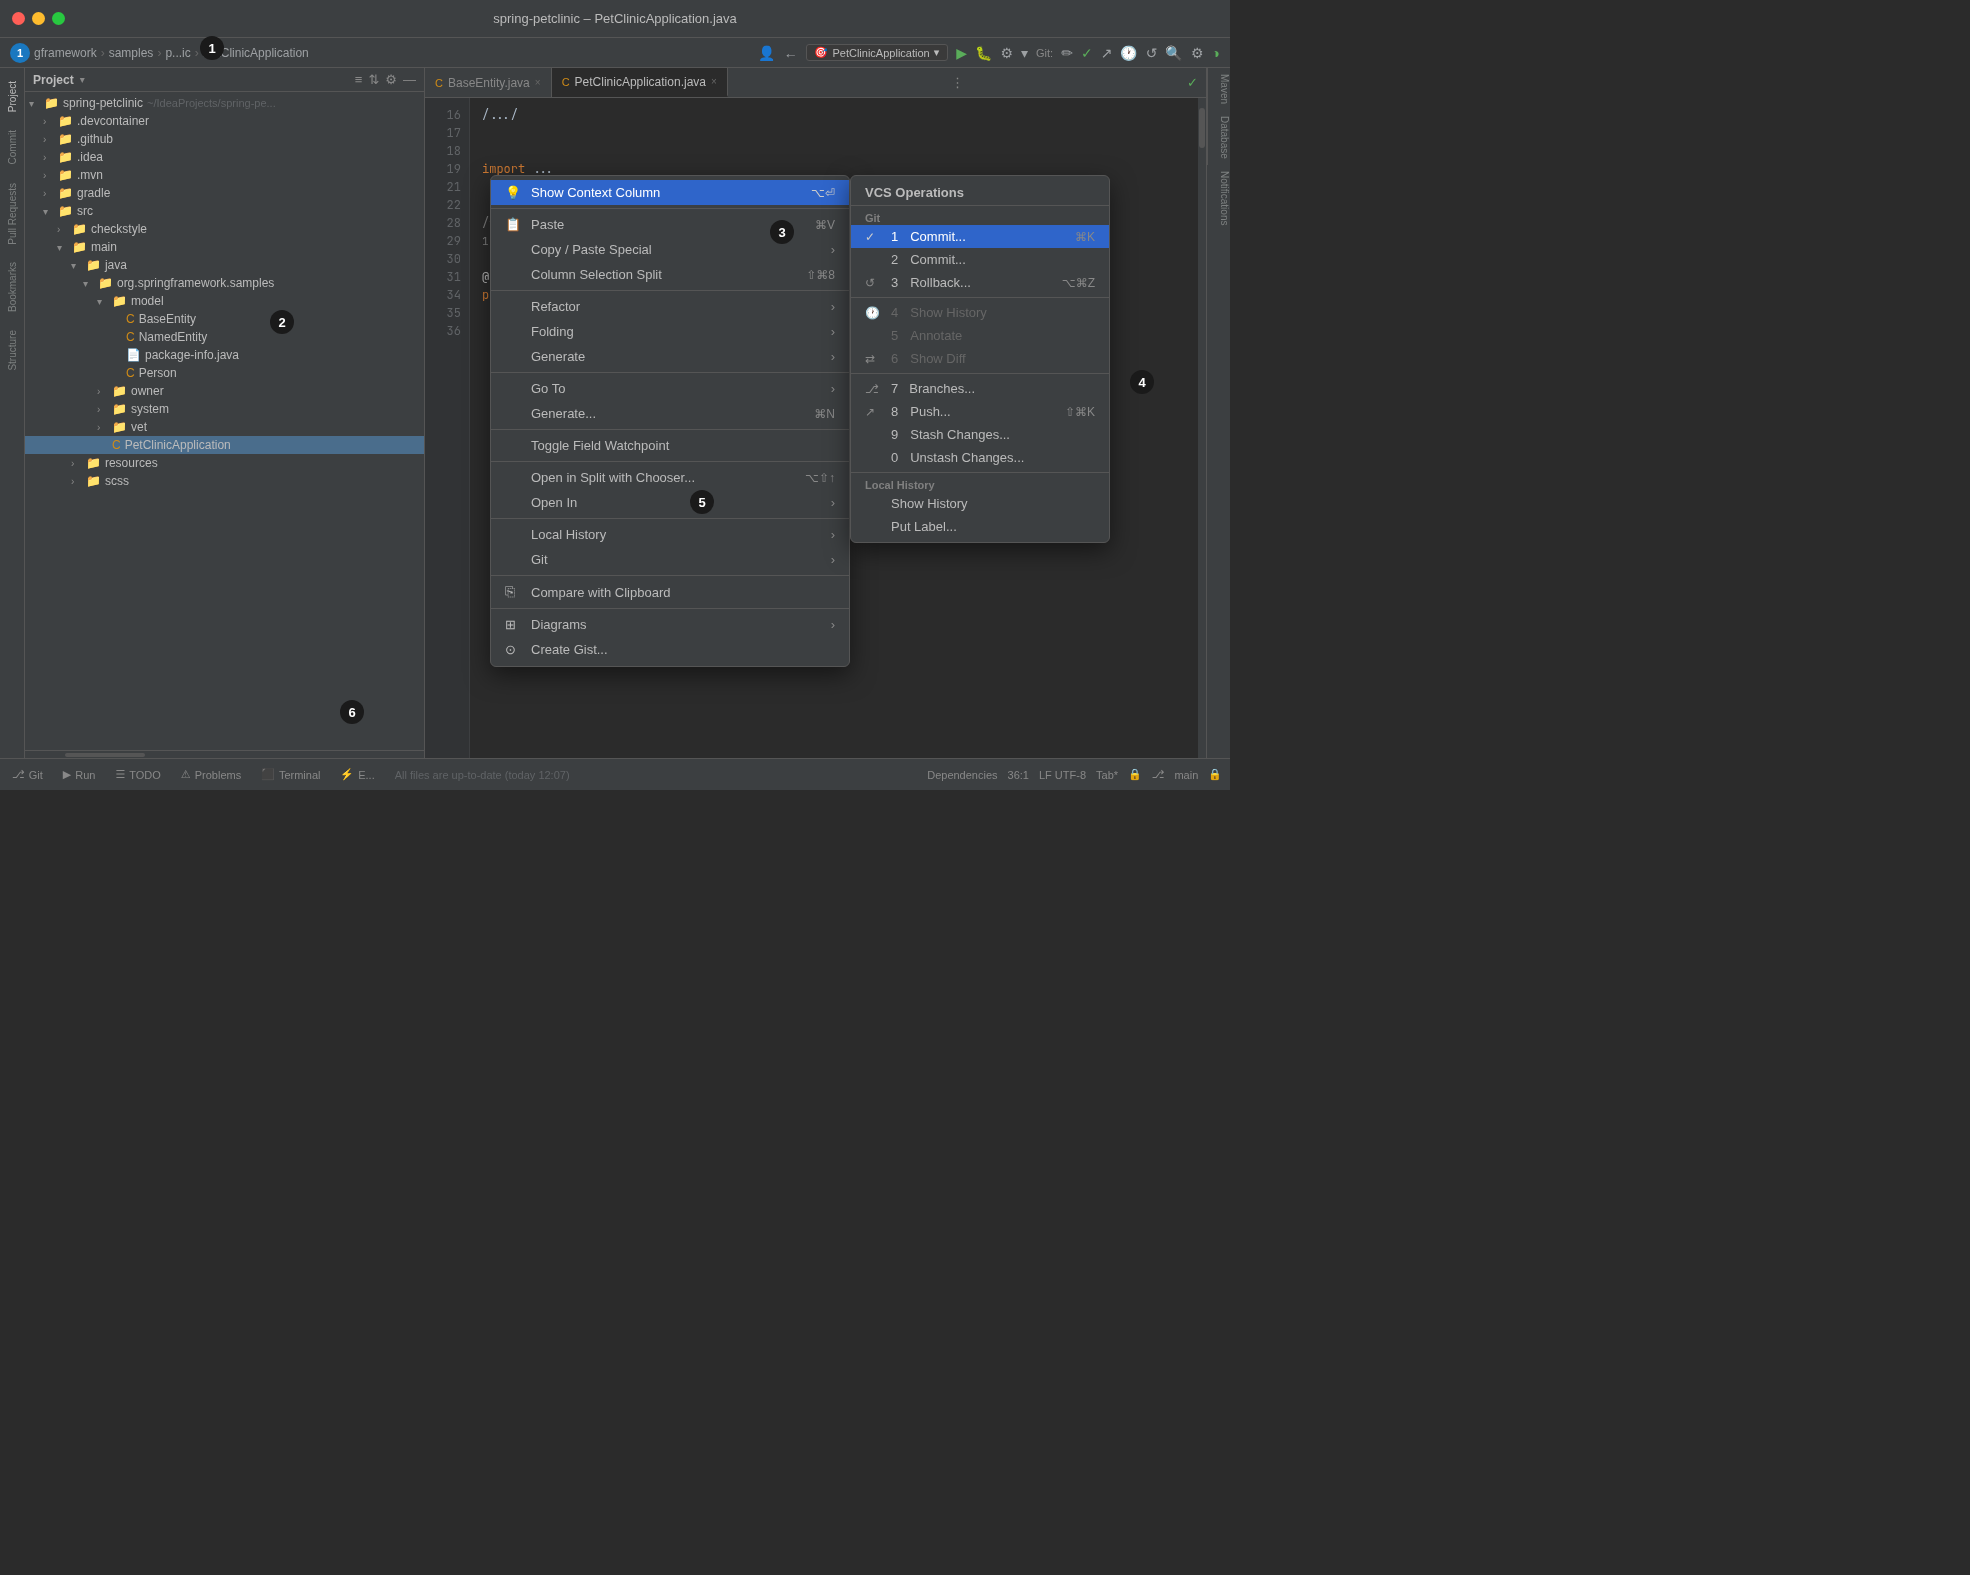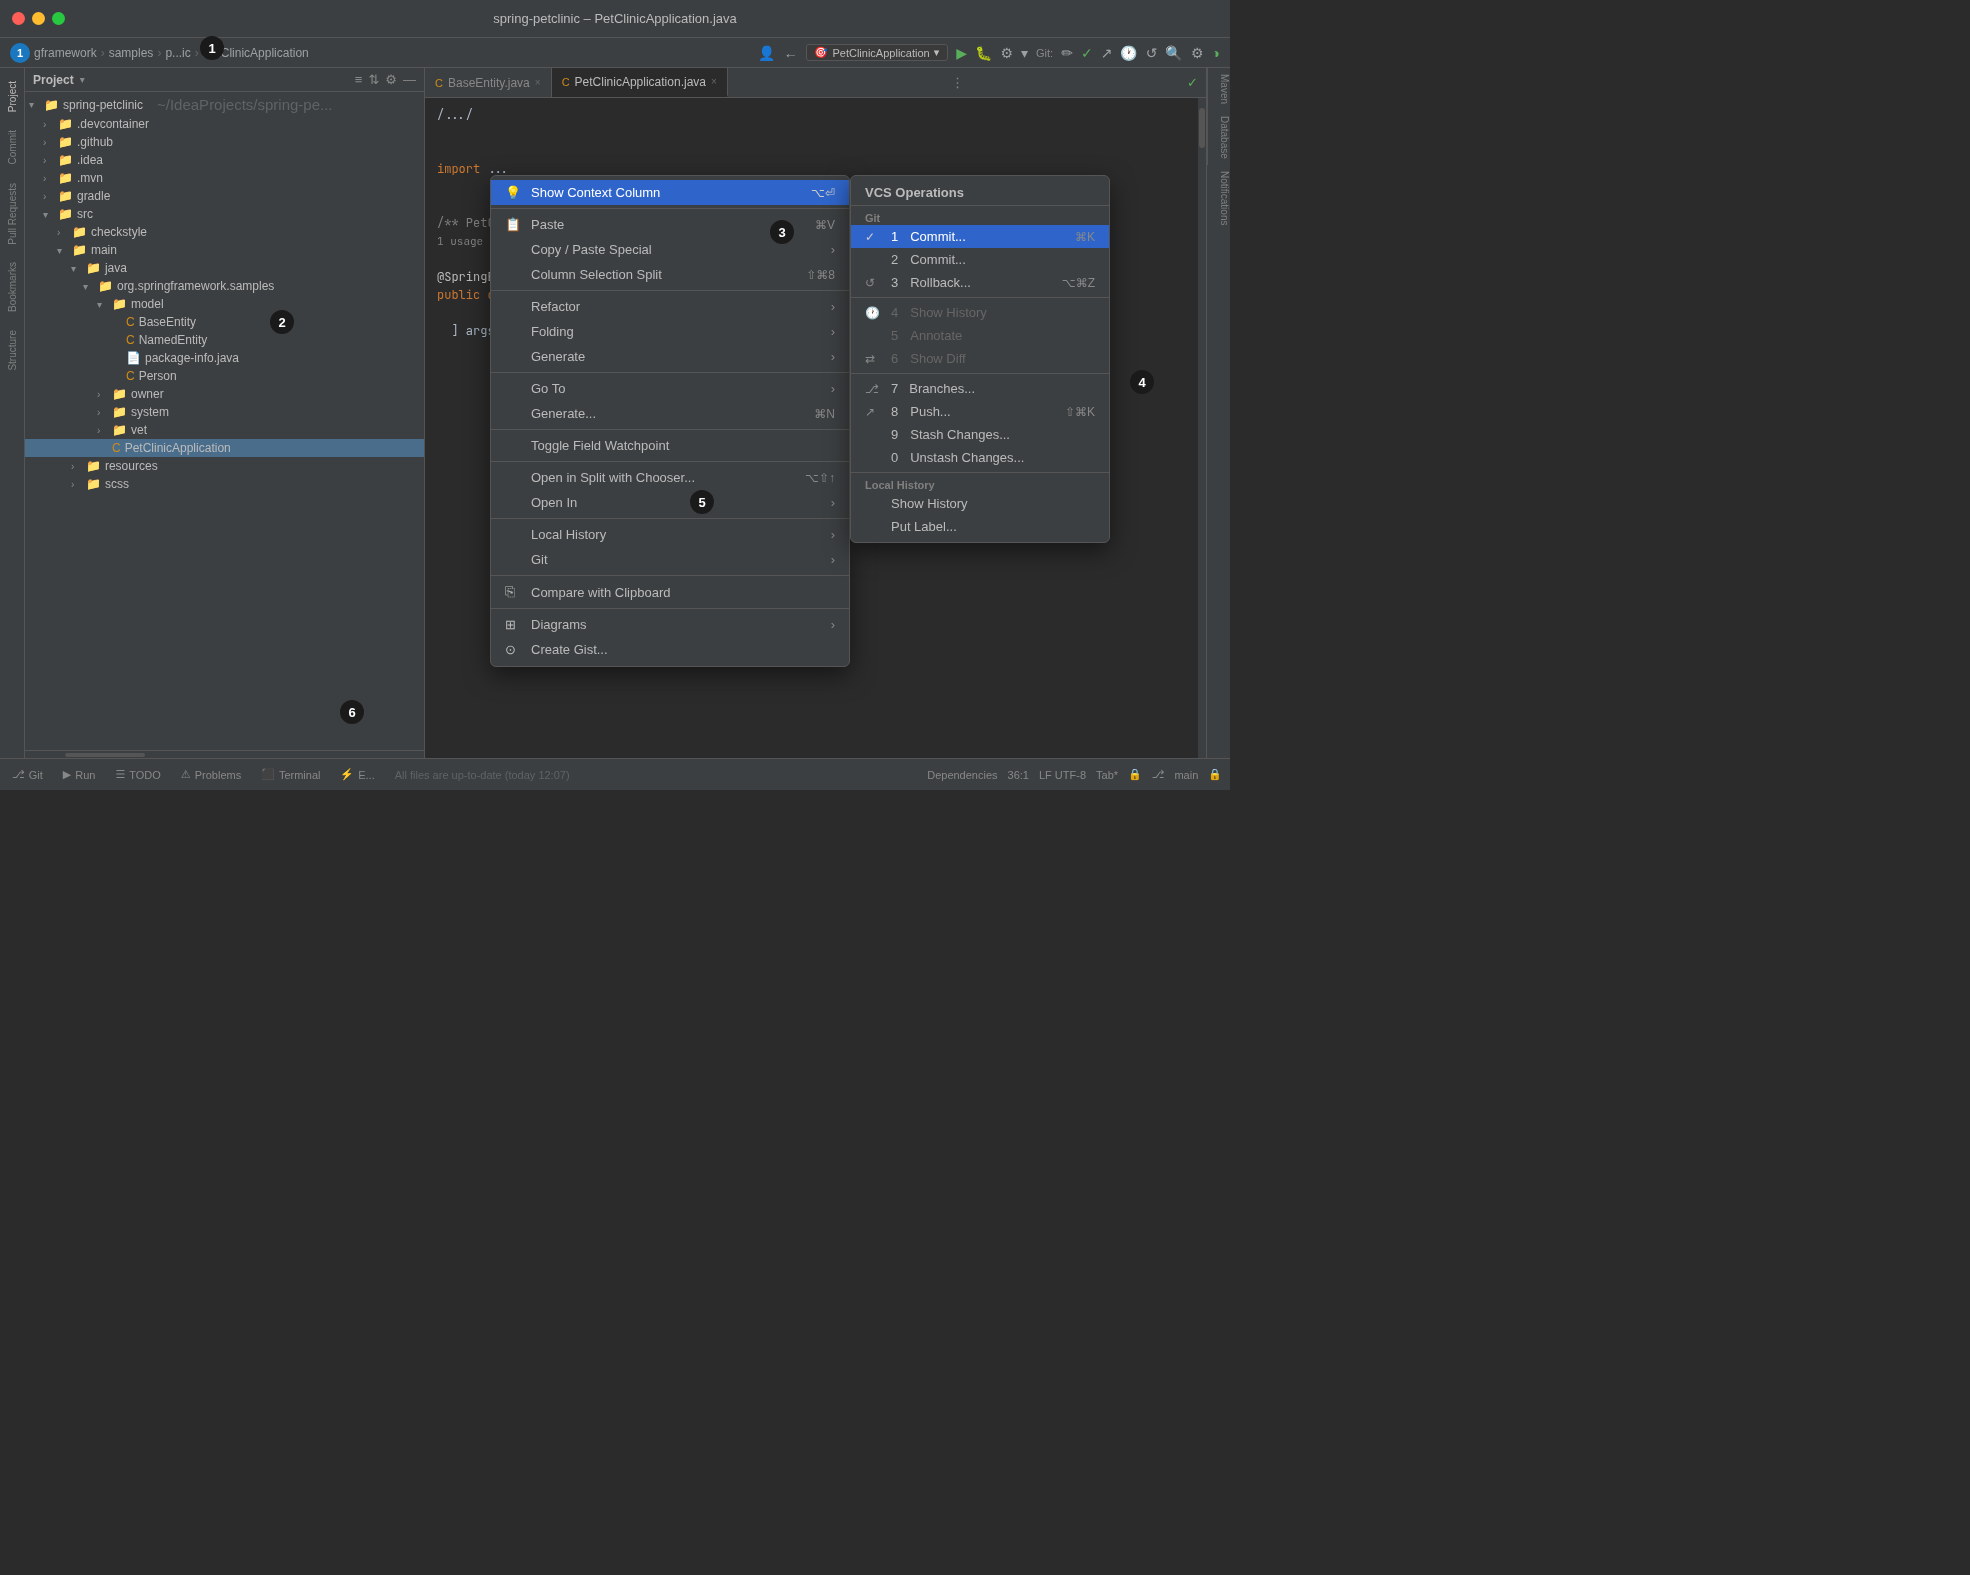--- a/index.html
+++ b/index.html
@@ -455,21 +455,21 @@
         <span>⚙</span>
         <span>—</span>
       </div>
     </div>
     <div class="file-tree">
 
       <div class="tree-item" style="padding-left:4px;">
         <span class="tree-arrow">▾</span>
         <span class="tree-icon folder-icon">📁</span>
         <span>spring-petclinic</span>
-        <span style="color:#606366; font-size:15px; margin-left:14px;">~/IdeaProjects/spring-pe...</span>
+        <span style="color:#606366; font-size:11px; margin-left:4px;">~/IdeaProjects/spring-pe...</span>
       </div>
       <div class="tree-item" style="padding-left:18px;">
         <span class="tree-arrow">›</span>
         <span class="tree-icon folder-icon">📁</span>
         <span>.devcontainer</span>
       </div>
       <div class="tree-item" style="padding-left:18px;">
         <span class="tree-arrow">›</span>
         <span class="tree-icon folder-icon">📁</span>
         <span>.github</span>
@@ -586,20 +586,39 @@
       <div class="tab active">
         <span style="color:#cf8b17; font-size:11px;">C</span>
         <span>PetClinicApplication.java</span>
         <span class="tab-close">×</span>
       </div>
       <div class="tab-more">⋮</div>
       <div style="margin-left:auto; padding-right:8px; color:#5aad5a;">✓</div>
     </div>
 
     <div class="editor-content">
+      <div class="line-numbers">
+        <div></div>
+        <div>16</div>
+        <div>17</div>
+        <div>18</div>
+        <div>19</div>
+        <div></div>
+        <div>21</div>
+        <div>22</div>
+        <div></div>
+        <div></div>
+        <div>28</div>
+        <div>29</div>
+        <div>30</div>
+        <div>31</div>
+        <div>34</div>
+        <div>35</div>
+        <div>36</div>
+      </div>
       <div class="code-area">
         <div class="code-line"><span class="dots">/.../ </span></div>
         <div class="code-line"></div>
         <div class="code-line"></div>
         <div class="code-line"><span class="kw">import</span> <span class="dots">...</span></div>
         <div class="code-line"></div>
         <div class="code-line"></div>
         <div class="code-line"><span class="comment">/** PetClinic Spring Boot Application. ...</span></div>
         <div class="code-line usage-hint">1 usage</div>
         <div class="code-line"></div>

